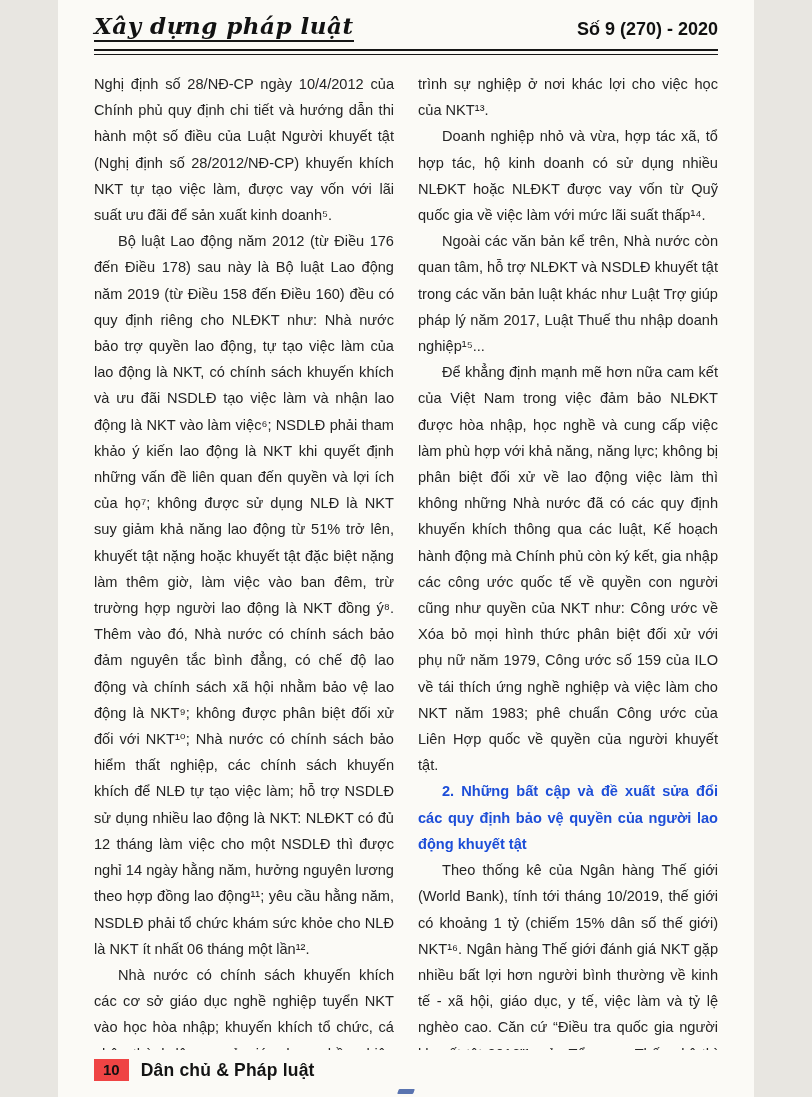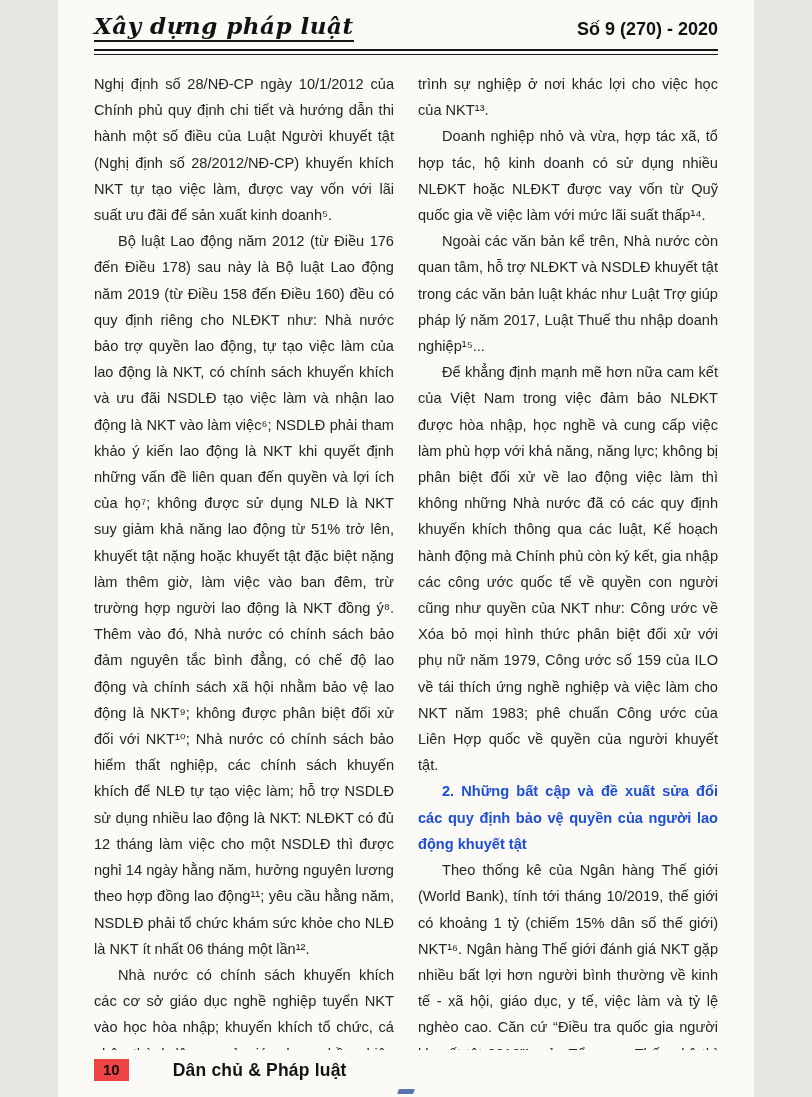--- a/index.html
+++ b/index.html
@@ -84,21 +84,20 @@
     font-weight: bold;
     font-size: 15px;
     padding: 2px 9px;
     line-height: 18px;
   }
   .journal-name {
     font-weight: bold;
     font-size: 17.5px;
     color: #141414;
     letter-spacing: 0.2px;
-    margin-left: 32px;
   }
   .scan-artifact {
     position: absolute;
     bottom: 3px;
     left: 50%;
     width: 16px;
     height: 5px;
     background: #5a74b0;
     transform: translateX(-50%) skewX(-20deg);
     border-radius: 1px;
@@ -112,21 +111,21 @@
   <div class="header-row">
     <div class="section-title">Xây dựng pháp luật</div>
     <div class="issue-number">Số 9 (270) - 2020</div>
   </div>
 
   <div class="double-rule"></div>
 
   <div class="columns">
 
     <div class="col">
-      <p>Nghị định số 28/NĐ-CP ngày 10/1/2012 của Chính phủ quy định chi tiết và hướng dẫn thi hành một số điều của Luật Người khuyết tật (Nghị định số 28/2012/NĐ-CP) khuyến khích NKT tự tạo việc làm, được vay vốn với lãi suất ưu đãi để sản xuất kinh doanh⁵.</p>
+      <p>Nghị định số 28/NĐ-CP ngày 10/4/2012 của Chính phủ quy định chi tiết và hướng dẫn thi hành một số điều của Luật Người khuyết tật (Nghị định số 28/2012/NĐ-CP) khuyến khích NKT tự tạo việc làm, được vay vốn với lãi suất ưu đãi để sản xuất kinh doanh⁵.</p>
       <p class="indent">Bộ luật Lao động năm 2012 (từ Điều 176 đến Điều 178) sau này là Bộ luật Lao động năm 2019 (từ Điều 158 đến Điều 160) đều có quy định riêng cho NLĐKT như: Nhà nước bảo trợ quyền lao động, tự tạo việc làm của lao động là NKT, có chính sách khuyến khích và ưu đãi NSDLĐ tạo việc làm và nhận lao động là NKT vào làm việc⁶; NSDLĐ phải tham khảo ý kiến lao động là NKT khi quyết định những vấn đề liên quan đến quyền và lợi ích của họ⁷; không được sử dụng NLĐ là NKT suy giảm khả năng lao động từ 51% trở lên, khuyết tật nặng hoặc khuyết tật đặc biệt nặng làm thêm giờ, làm việc vào ban đêm, trừ trường hợp người lao động là NKT đồng ý⁸. Thêm vào đó, Nhà nước có chính sách bảo đảm nguyên tắc bình đẳng, có chế độ lao động và chính sách xã hội nhằm bảo vệ lao động là NKT⁹; không được phân biệt đối xử đối với NKT¹⁰; Nhà nước có chính sách bảo hiểm thất nghiệp, các chính sách khuyến khích để NLĐ tự tạo việc làm; hỗ trợ NSDLĐ sử dụng nhiều lao động là NKT: NLĐKT có đủ 12 tháng làm việc cho một NSDLĐ thì được nghỉ 14 ngày hằng năm, hưởng nguyên lương theo hợp đồng lao động¹¹; yêu cầu hằng năm, NSDLĐ phải tổ chức khám sức khỏe cho NLĐ là NKT ít nhất 06 tháng một lần¹².</p>
       <p class="indent">Nhà nước có chính sách khuyến khích các cơ sở giáo dục nghề nghiệp tuyển NKT vào học hòa nhập; khuyến khích tổ chức, cá nhân thành lập cơ sở giáo dục nghề nghiệp cho NKT và được Nhà nước hỗ trợ về tài chính để đầu tư cơ sở vật chất, thiết bị đào tạo; được giao đất, cho thuê đất để xây dựng công</p>
     </div>
 
     <div class="col">
       <p>trình sự nghiệp ở nơi khác lợi cho việc học của NKT¹³.</p>
       <p class="indent">Doanh nghiệp nhỏ và vừa, hợp tác xã, tổ hợp tác, hộ kinh doanh có sử dụng nhiều NLĐKT hoặc NLĐKT được vay vốn từ Quỹ quốc gia về việc làm với mức lãi suất thấp¹⁴.</p>
       <p class="indent">Ngoài các văn bản kể trên, Nhà nước còn quan tâm, hỗ trợ NLĐKT và NSDLĐ khuyết tật trong các văn bản luật khác như Luật Trợ giúp pháp lý năm 2017, Luật Thuế thu nhập doanh nghiệp¹⁵...</p>
       <p class="indent">Để khẳng định mạnh mẽ hơn nữa cam kết của Việt Nam trong việc đảm bảo NLĐKT được hòa nhập, học nghề và cung cấp việc làm phù hợp với khả năng, năng lực; không bị phân biệt đối xử về lao động việc làm thì không những Nhà nước đã có các quy định khuyến khích thông qua các luật, Kế hoạch hành động mà Chính phủ còn ký kết, gia nhập các công ước quốc tế về quyền con người cũng như quyền của NKT như: Công ước về Xóa bỏ mọi hình thức phân biệt đối xử với phụ nữ năm 1979, Công ước số 159 của ILO về tái thích ứng nghề nghiệp và việc làm cho NKT năm 1983; phê chuẩn Công ước của Liên Hợp quốc về quyền của người khuyết tật.</p>
       <p class="indent bold-head">2. Những bất cập và đề xuất sửa đổi các quy định bảo vệ quyền của người lao động khuyết tật</p>

